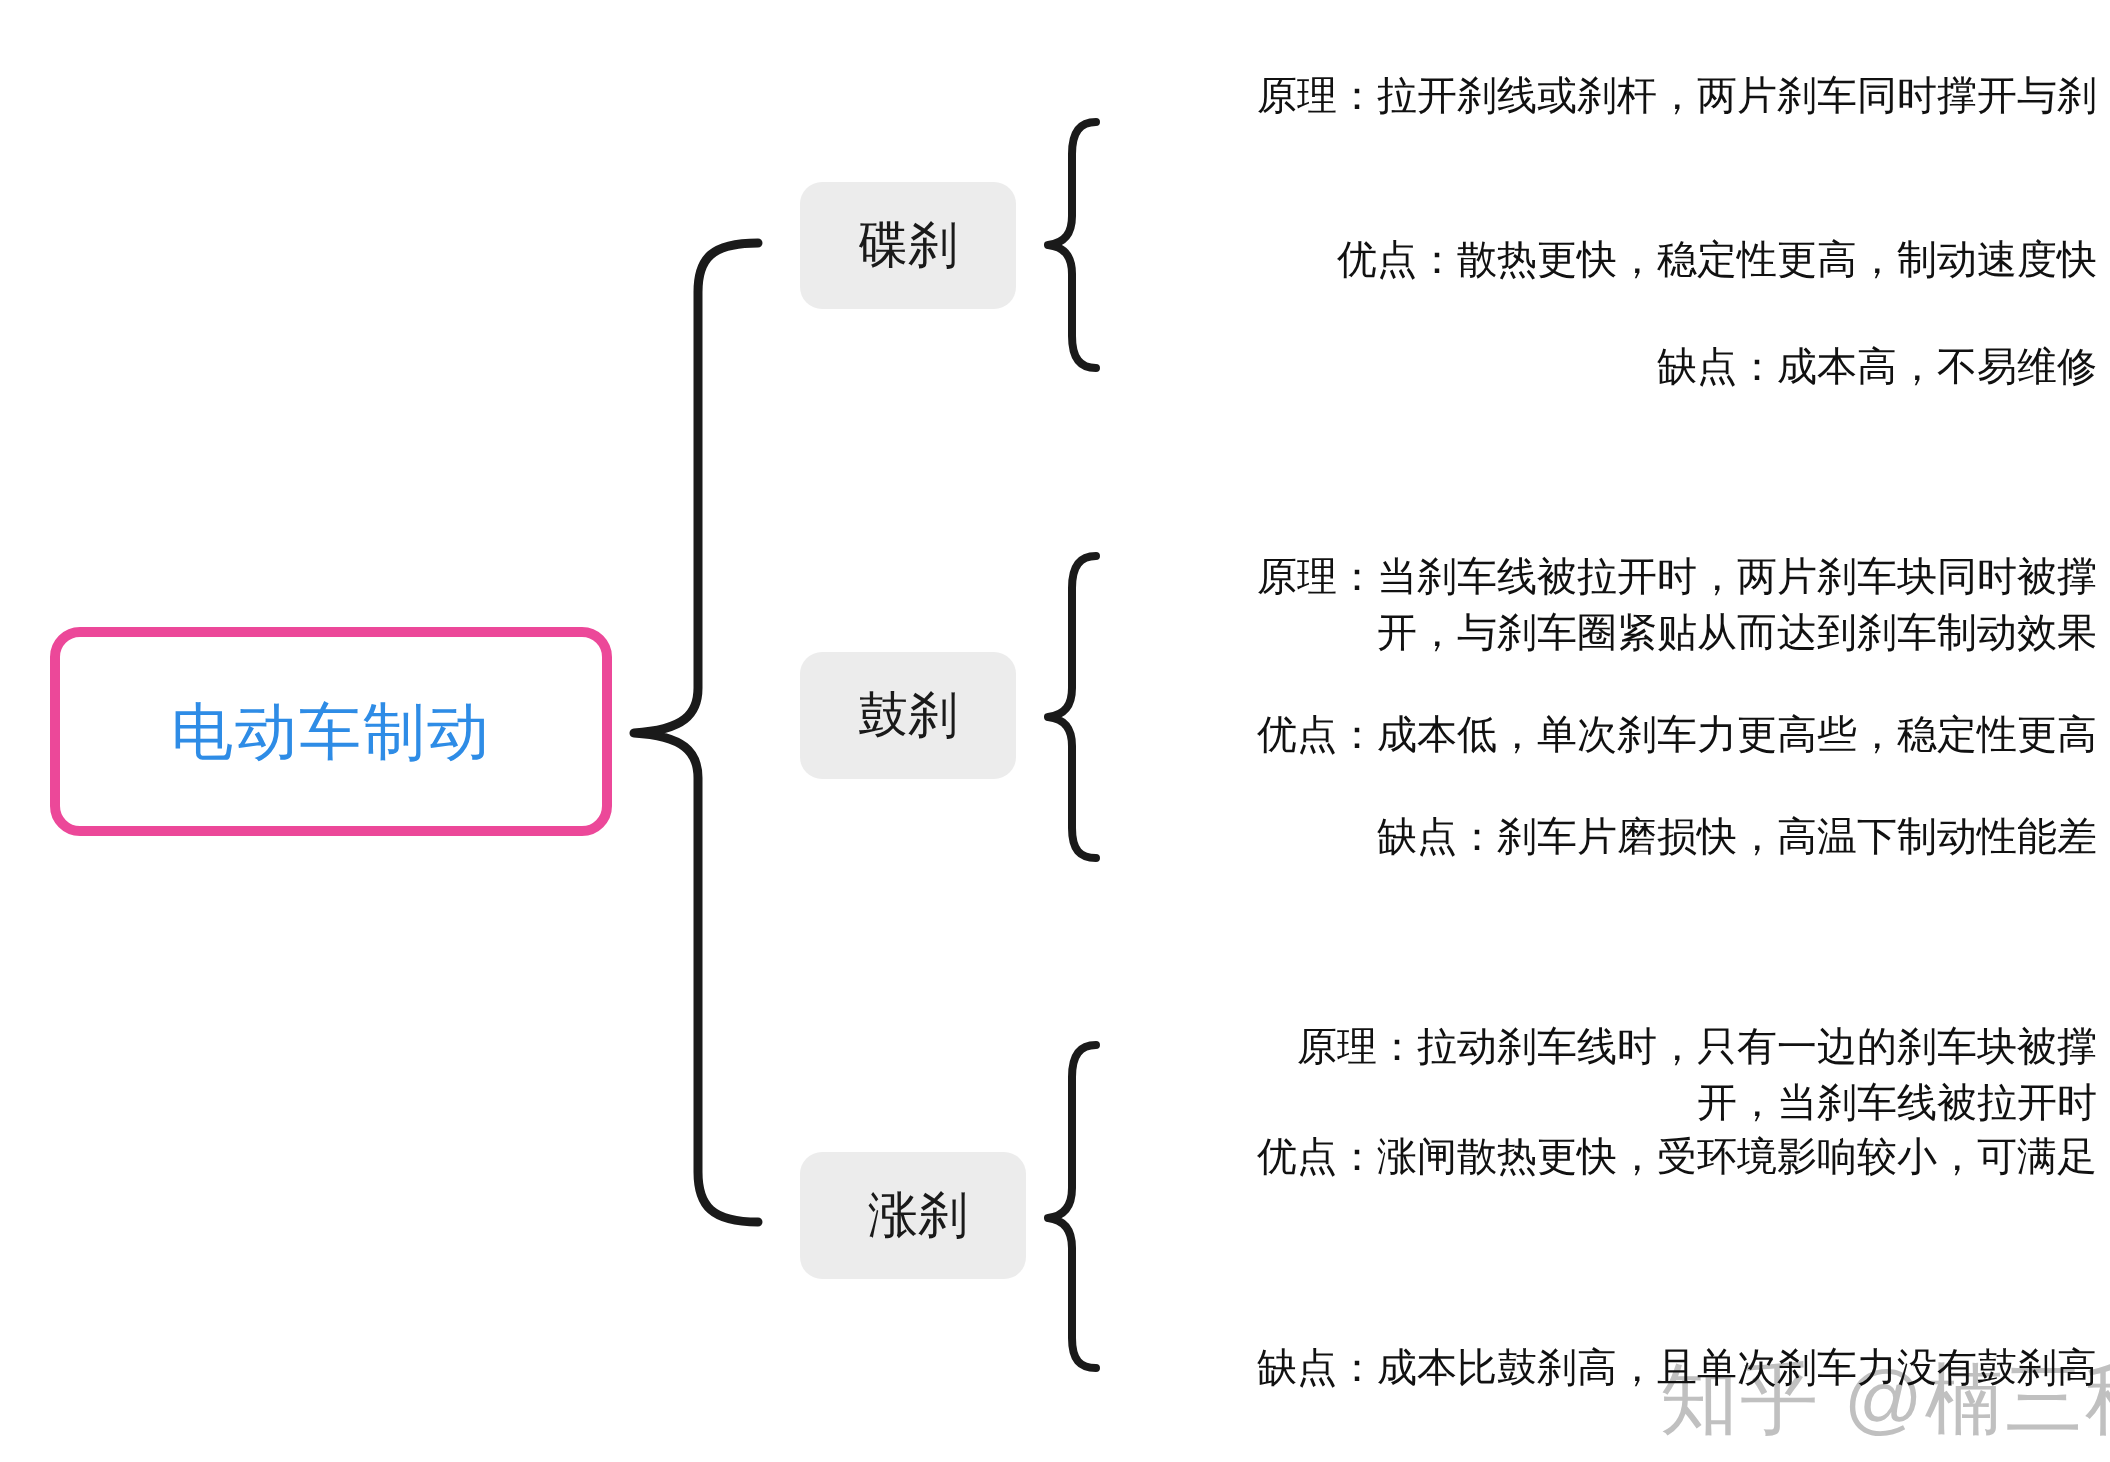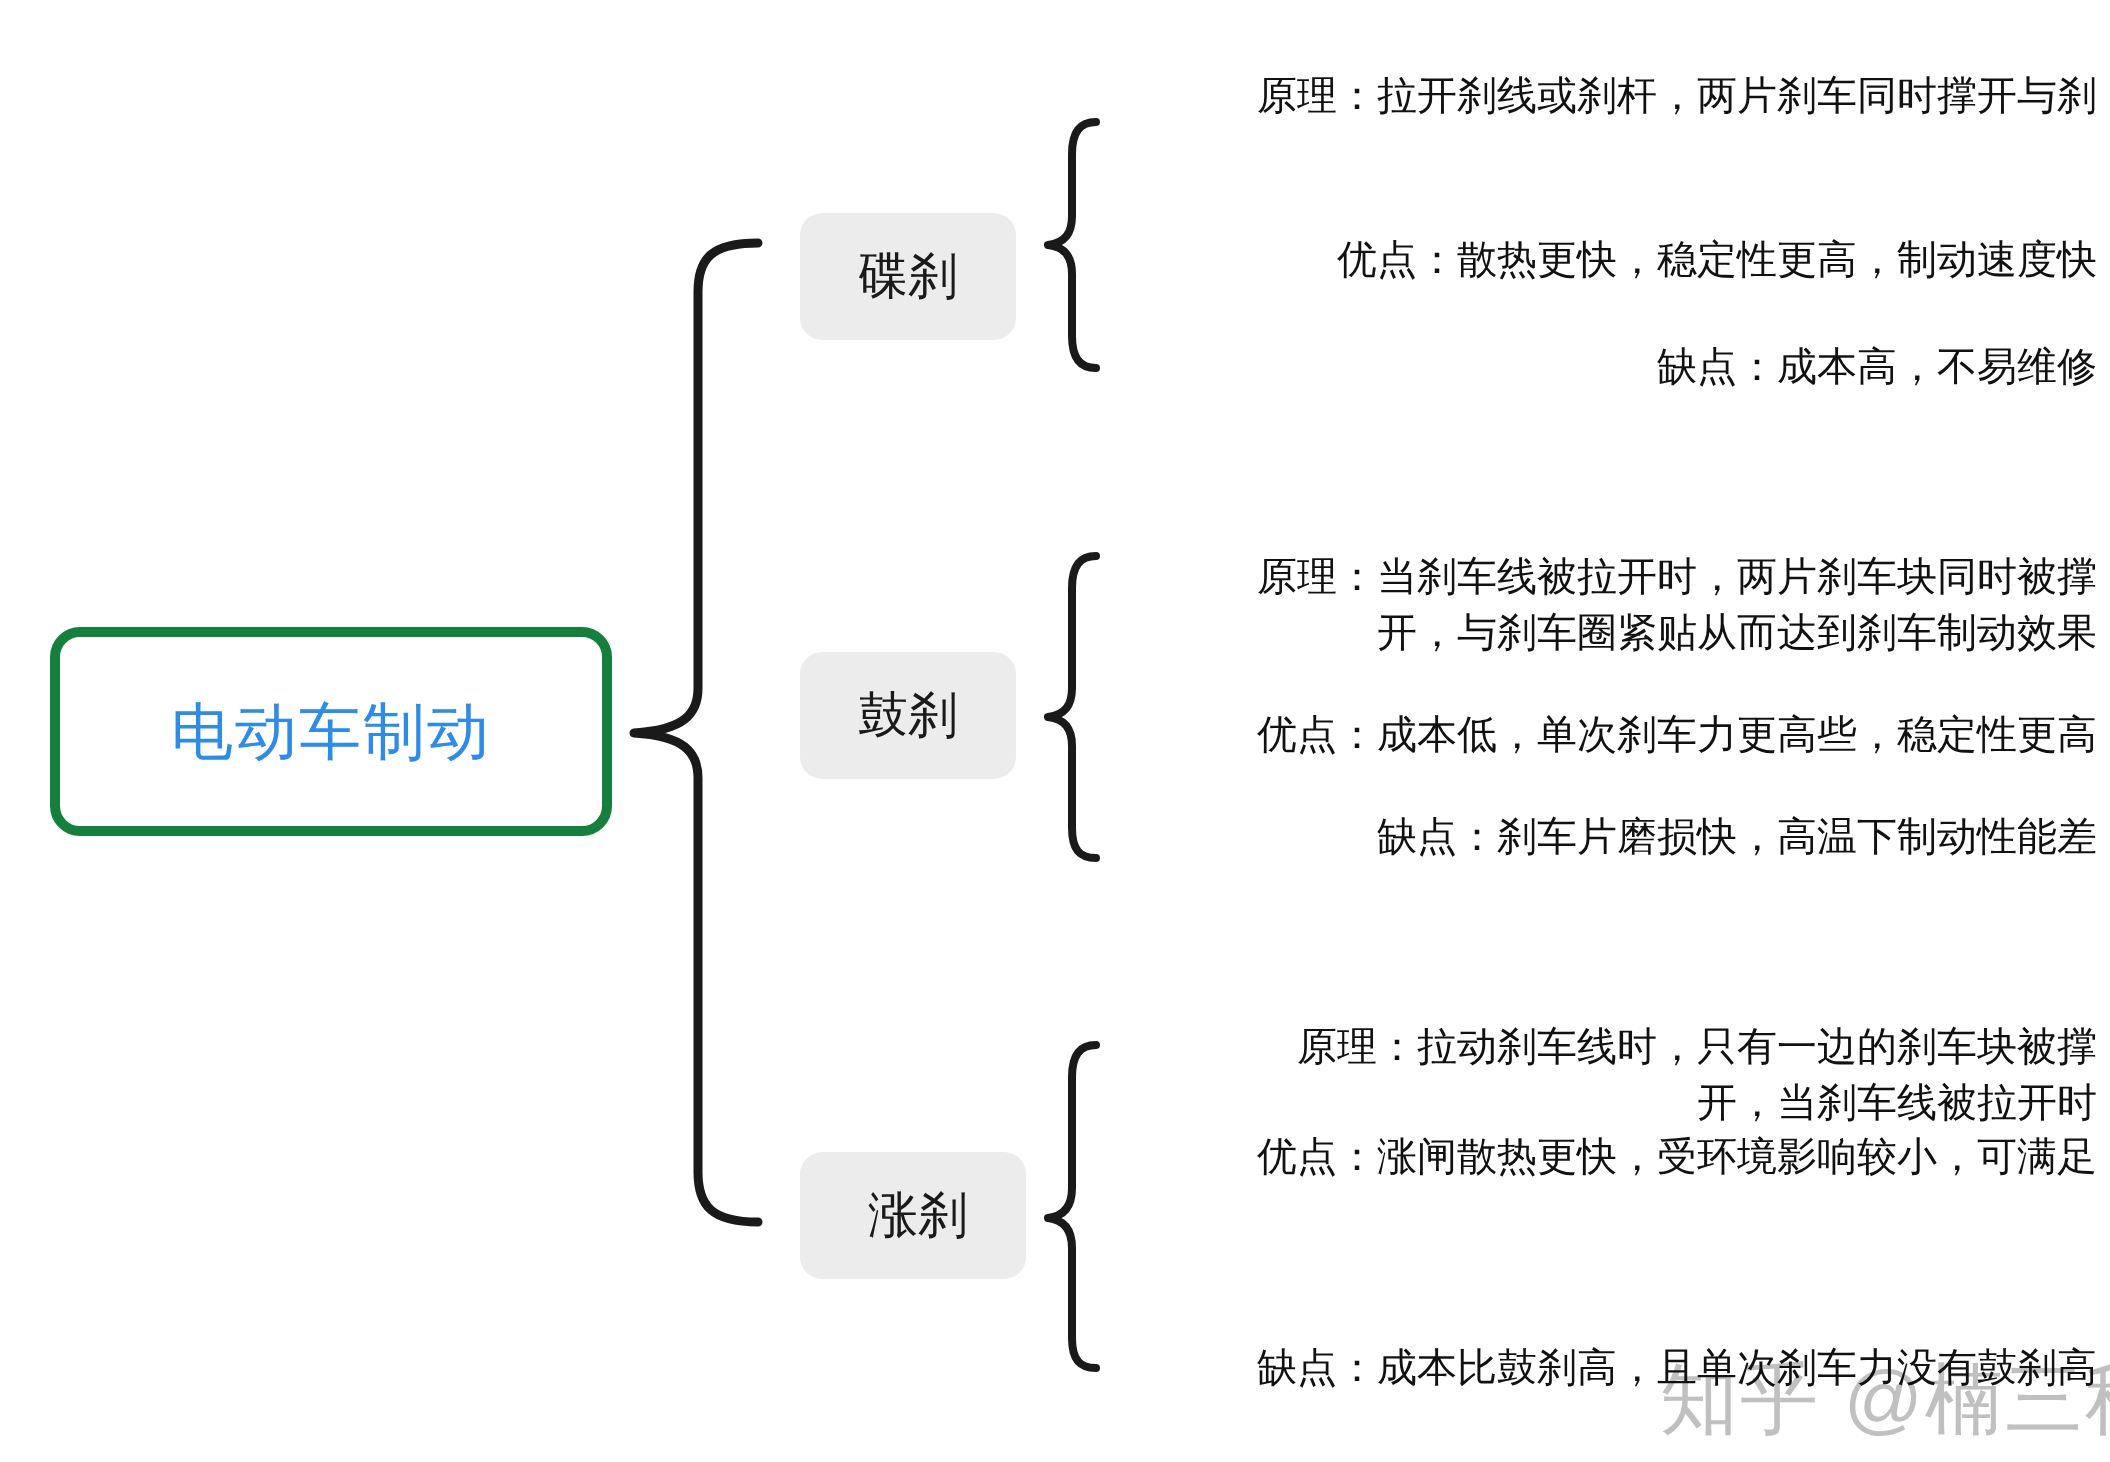--- a/index.html
+++ b/index.html
@@ -28,21 +28,21 @@
     stroke-linecap: round;
     stroke-linejoin: round;
   }
   .root-node {
     position: absolute;
     left: 50px;
     top: 627px;
     width: 562px;
     height: 209px;
     box-sizing: border-box;
-    border: 10px solid #15803d;
+    border: 10px solid #ec4899;
     border-radius: 30px;
     background: #ffffff;
     display: flex;
     align-items: center;
     justify-content: center;
   }
   .root-node .root-label {
     color: #2e8ce6;
     font-size: 62px;
     font-weight: 500;
@@ -58,21 +58,21 @@
     border-radius: 22px;
     display: flex;
     align-items: center;
     justify-content: center;
   }
   .branch-node .branch-label {
     color: #1a1a1a;
     font-size: 50px;
     white-space: nowrap;
   }
-  .node-disc  { top: 182px; margin-top: 31px; }
+  .node-disc  { top: 182px; }
   .node-drum  { top: 652px; }
   .node-band  { top: 1152px; padding-left: 10px; }
   .detail-block {
     position: absolute;
     left: 1157px;
     width: 940px;
     color: #111111;
     font-size: 40px;
     line-height: 56px;
   }

